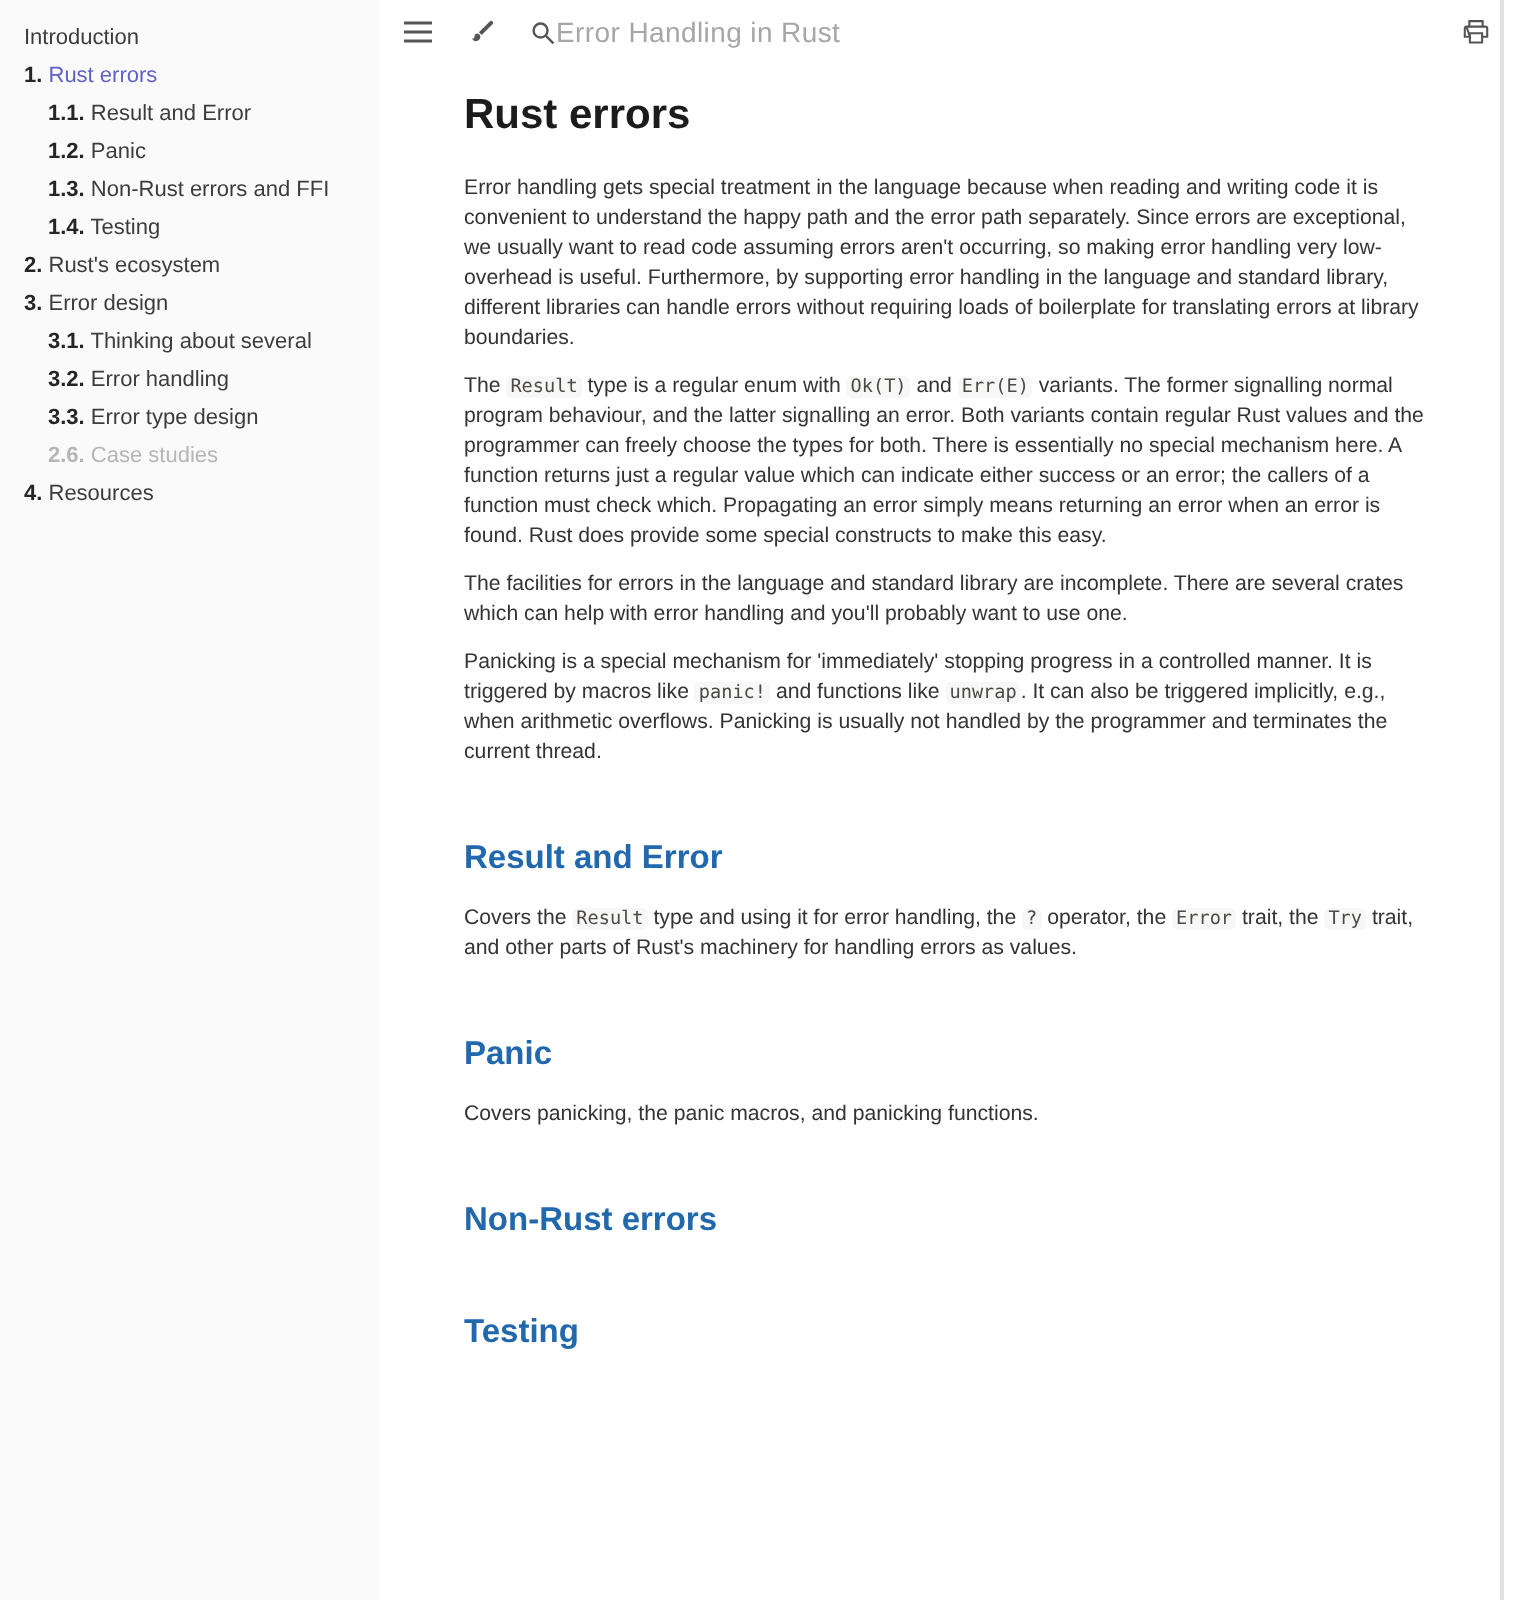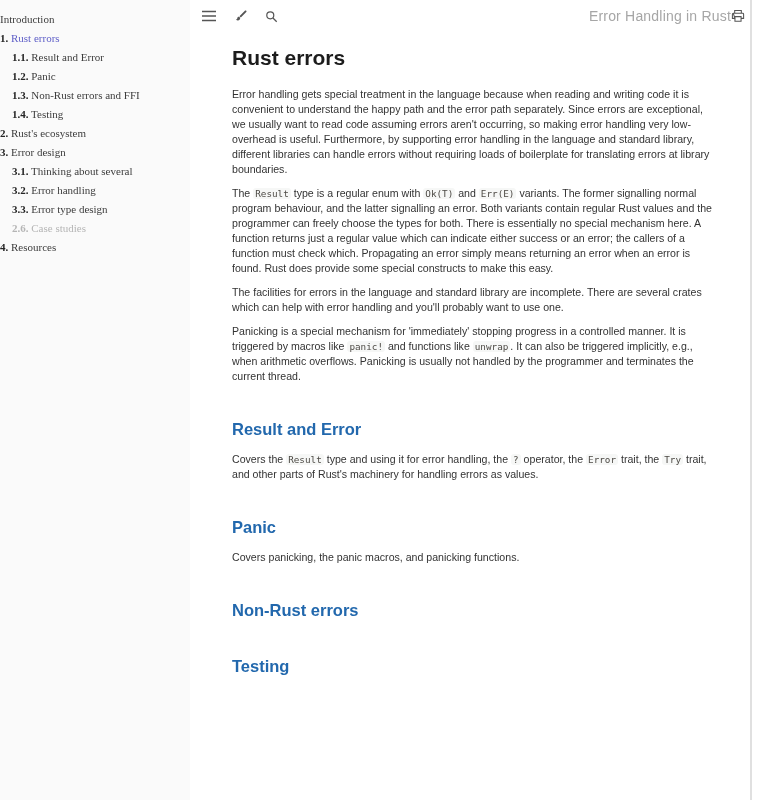--- a/index.html
+++ b/index.html
@@ -8,23 +8,22 @@
     background: #ffffff;
     font-family: "Liberation Sans", sans-serif;
     overflow: hidden;
     position: relative;
   }
   
   .sidebar {
     position: absolute; left: 0; top: 0;
     width: 190px; height: 800px;
     background: #fafafa;
-    padding: 13px 6px 0 0;
+    padding: 13px 6px 0 12px;
     overflow: hidden;
-    font-family: Liberation Serif, serif;
   }
   .sidebar ol { list-style: none; }
   .sidebar li {
     font-size: 11px;
     line-height: 12.5px;
     margin-bottom: 6.5px;
     color: #3c3c3c;
     cursor: pointer;
     white-space: nowrap;
   }
@@ -47,21 +46,21 @@
     display: flex; align-items: center;
     padding: 0 12px;
   }
   .left-buttons { display: flex; align-items: center; gap: 17px; }
   .icon-button {
     display: inline-flex; align-items: center; justify-content: center;
     width: 14px; height: 14px; cursor: pointer;
   }
   .menu-title {
     flex: 1;
-    text-align: right;
+    text-align: left;
     font-size: 14px;
     color: #a6a6a6;
     font-weight: normal;
     letter-spacing: 0.2px;
   }
   .right-buttons { display: flex; align-items: center; }
   
   .content {
     padding: 13px 40px 0 42px;
     max-width: 570px;

